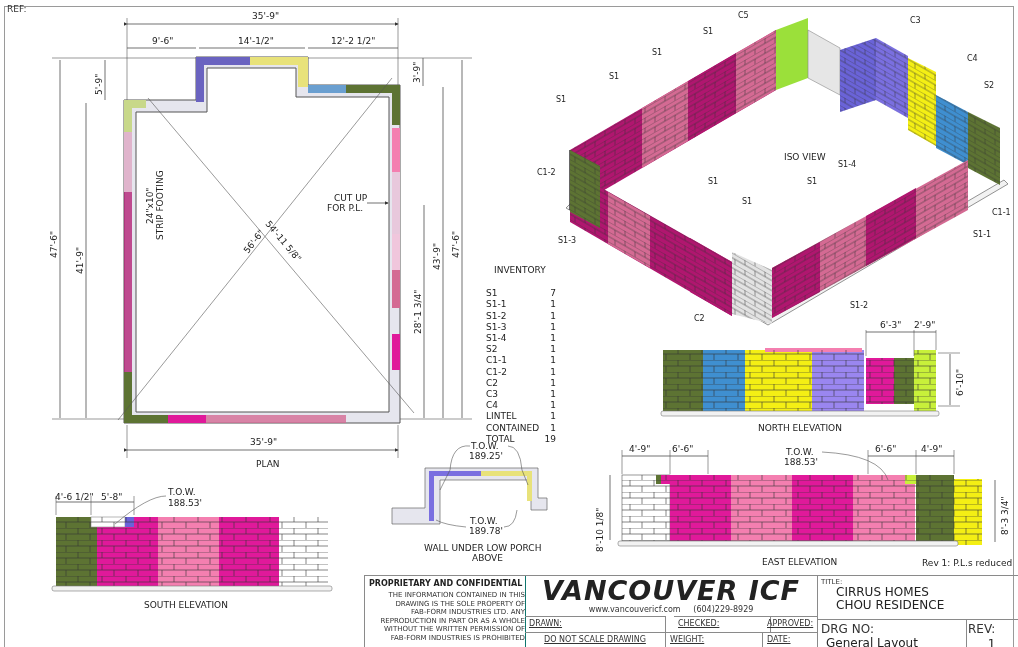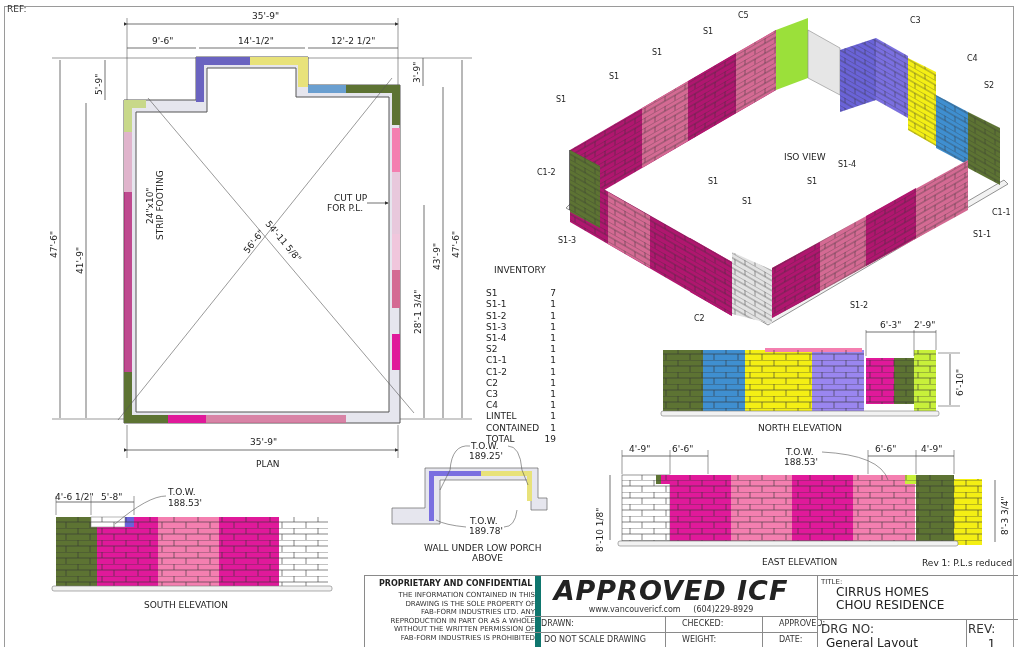--- a/index.html
+++ b/index.html
@@ -8,27 +8,27 @@
   .ref{position:absolute;left:7px;top:4px;font-size:9px;color:#333;}
   svg{position:absolute;left:0;top:0;}
   .lbl{font-size:9px;fill:#222;font-family:"DejaVu Sans",sans-serif;}
   .lbl-sm{font-size:8px;fill:#222;font-family:"DejaVu Sans",sans-serif;}
   .dim{stroke:#333;stroke-width:0.7;fill:none;}
   .thin{stroke:#555;stroke-width:0.6;fill:none;}
   .inv{position:absolute;left:486px;top:265px;font-size:9px;line-height:11.2px;color:#222;}
   .inv .title{margin-left:8px;margin-bottom:12px;}
   .inv .row{display:flex;width:70px;justify-content:space-between;}
   .tb{position:absolute;left:364px;top:575px;width:654px;height:72px;border-top:1px solid #8a8a8a;}
-  .tb-prop{position:absolute;left:0;top:0;width:160px;height:72px;border-right:6px solid #0f766e;border-left:1px solid #8a8a8a;padding-left:10px;}
+  .tb-prop{position:absolute;left:0;top:0;width:160px;height:72px;border-right:1px solid #0f766e;border-left:1px solid #8a8a8a;}
   .tb-prop .h{font-size:8px;font-weight:bold;margin:3px 0 0 4px;}
   .tb-prop .t{font-size:7px;margin:3px 0 0 10px;line-height:8.6px;color:#333;text-align:right;}
   .tb-brand{position:absolute;left:161px;top:0;width:292px;height:40px;text-align:center;}
   .tb-brand .name{font-size:27px;font-weight:bold;font-style:italic;letter-spacing:1px;line-height:28px;margin-top:1px;}
   .tb-brand .web{font-size:8px;color:#333;}
-  .cell{position:absolute;font-size:8px;color:#333;box-sizing:border-box;padding:2px 16px;border-top:1px solid #8a8a8a;border-right:1px solid #8a8a8a;}
+  .cell{position:absolute;font-size:8px;color:#333;box-sizing:border-box;padding:2px 4px;border-top:1px solid #8a8a8a;border-right:1px solid #8a8a8a;text-decoration:underline;}
   .tb-title{position:absolute;left:453px;top:0;width:201px;height:43px;border-left:1px solid #8a8a8a;}
   .tb-title .k{font-size:7px;margin:2px 0 0 3px;color:#333;}
   .tb-title .v{font-size:12px;margin-left:18px;line-height:13px;}
   .drg{position:absolute;left:453px;top:43px;width:148px;height:29px;border-left:1px solid #8a8a8a;border-top:1px solid #8a8a8a;border-right:1px solid #8a8a8a;}
   .drg .k,.rev .k{font-size:12px;margin:2px 0 0 3px;color:#333;}
   .drg .v{font-size:12px;margin-left:8px;}
   .rev{position:absolute;left:601px;top:43px;width:53px;height:29px;border-top:1px solid #8a8a8a;}
   .rev .v{font-size:12px;text-align:center;margin-top:1px;}
   .revnote{position:absolute;left:922px;top:558px;font-size:9px;color:#222;}
 </style>
@@ -370,28 +370,28 @@
     <div class="t">
       <div>THE INFORMATION CONTAINED IN THIS</div>
       <div>DRAWING IS THE SOLE PROPERTY OF</div>
       <div>FAB-FORM INDUSTRIES LTD. ANY</div>
       <div>REPRODUCTION IN PART OR AS A WHOLE</div>
       <div>WITHOUT THE WRITTEN PERMISSION OF</div>
       <div>FAB-FORM INDUSTRIES IS PROHIBITED</div>
     </div>
   </div>
   <div class="tb-brand">
-    <div class="name">APPROVED ICF</div>
+    <div class="name">VANCOUVER ICF</div>
     <div class="web">
       <span>www.vancouvericf.com</span>&nbsp;&nbsp;&nbsp;&nbsp;
       <span>(604)229-8929</span>
     </div>
   </div>
   <div class="cell" style="left:161px;top:40px;width:141px;height:16px;"><span>DRAWN:</span></div>
-  <div class="cell" style="left:302px;top:40px;width:97px;height:16px;"><span>CHECKED:</span></div>
+  <div class="cell" style="left:310px;top:40px;width:97px;height:16px;"><span>CHECKED:</span></div>
   <div class="cell" style="left:399px;top:40px;width:54px;height:16px;border-right:none;"><span>APPROVED:</span></div>
   <div class="cell" style="left:161px;top:56px;width:141px;height:16px;text-align:center;"><span>DO NOT SCALE DRAWING</span></div>
   <div class="cell" style="left:302px;top:56px;width:97px;height:16px;"><span>WEIGHT:</span></div>
   <div class="cell" style="left:399px;top:56px;width:54px;height:28px;border-right:none;"><span>DATE:</span></div>
   <div class="tb-title">
     <div class="k">TITLE:</div>
     <div class="v">CIRRUS HOMES</div>
     <div class="v">CHOU RESIDENCE</div>
   </div>
   <div class="drg">

